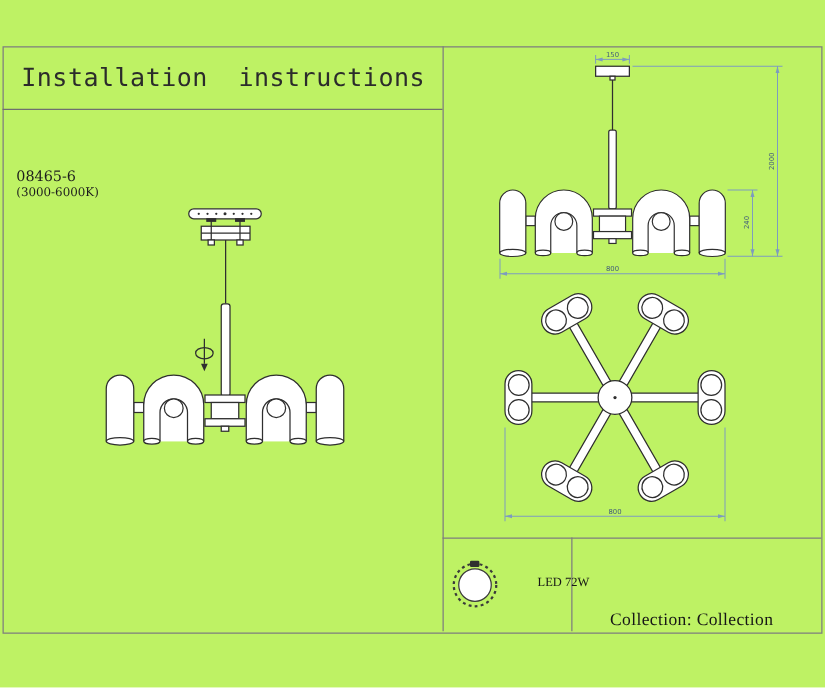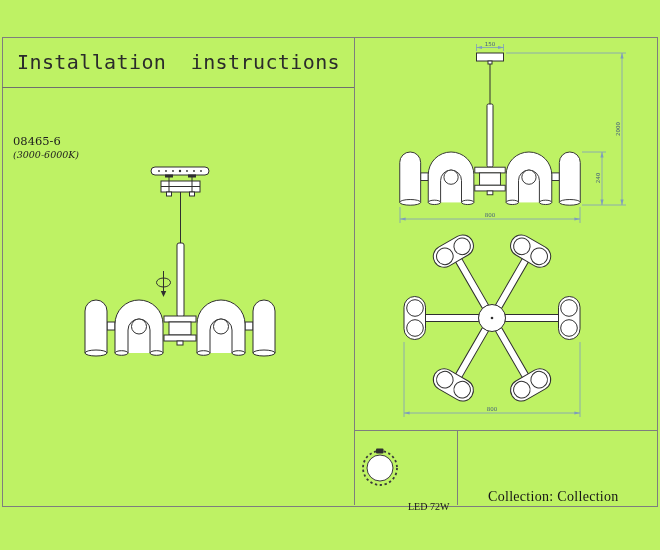--- a/index.html
+++ b/index.html
@@ -8,24 +8,24 @@
   .abs{position:absolute;}
   .frame{border:1px solid #7e7e7e;}
   .vline{width:1px;background:#7e7e7e;}
   .hline{height:1px;background:#7e7e7e;}
   #title-box{left:2px;top:37px;width:352px;height:50px;border-bottom:1px solid #6f6f6f;
              display:flex;align-items:center;}
   #page-title{font-family:"DejaVu Sans Mono",monospace;font-size:20px;color:#2b2b2b;
               letter-spacing:0.4px;word-spacing:12px;padding-left:15px;white-space:pre;}
   #model-block{left:13px;top:107px;line-height:13px;margin-top:28px;}
   #model-number{font-size:11.5px;font-family:"DejaVu Serif",serif;color:#1d1d1d;}
-  #color-temp{font-size:9.5px;font-family:"DejaVu Serif",serif;color:#1d1d1d;font-style:italic;}
+  #color-temp{font-size:9.5px;font-family:"DejaVu Serif",serif;color:#1d1d1d;}
   #specs{left:488px;top:439px;font-family:"Liberation Serif",serif;font-size:14px;
          color:#161616;line-height:23px;white-space:pre;letter-spacing:0.3px;}
-  #led-label{left:408px;top:461px;font-size:10px;font-family:"Liberation Serif",serif;color:#161616;margin-top:40px;}
+  #led-label{left:430px;top:461px;font-size:10px;font-family:"Liberation Serif",serif;color:#161616;}
   svg{display:block;}
 </style>
 </head>
 <body>
 
 <div id="page">
 
   <svg width="0" height="0" style="position:absolute" aria-hidden="true">
     <defs>
       <marker id="arr" viewBox="0 0 6 4" markerWidth="6" markerHeight="4" refX="5.6" refY="2" orient="auto-start-reverse" markerUnits="userSpaceOnUse">

